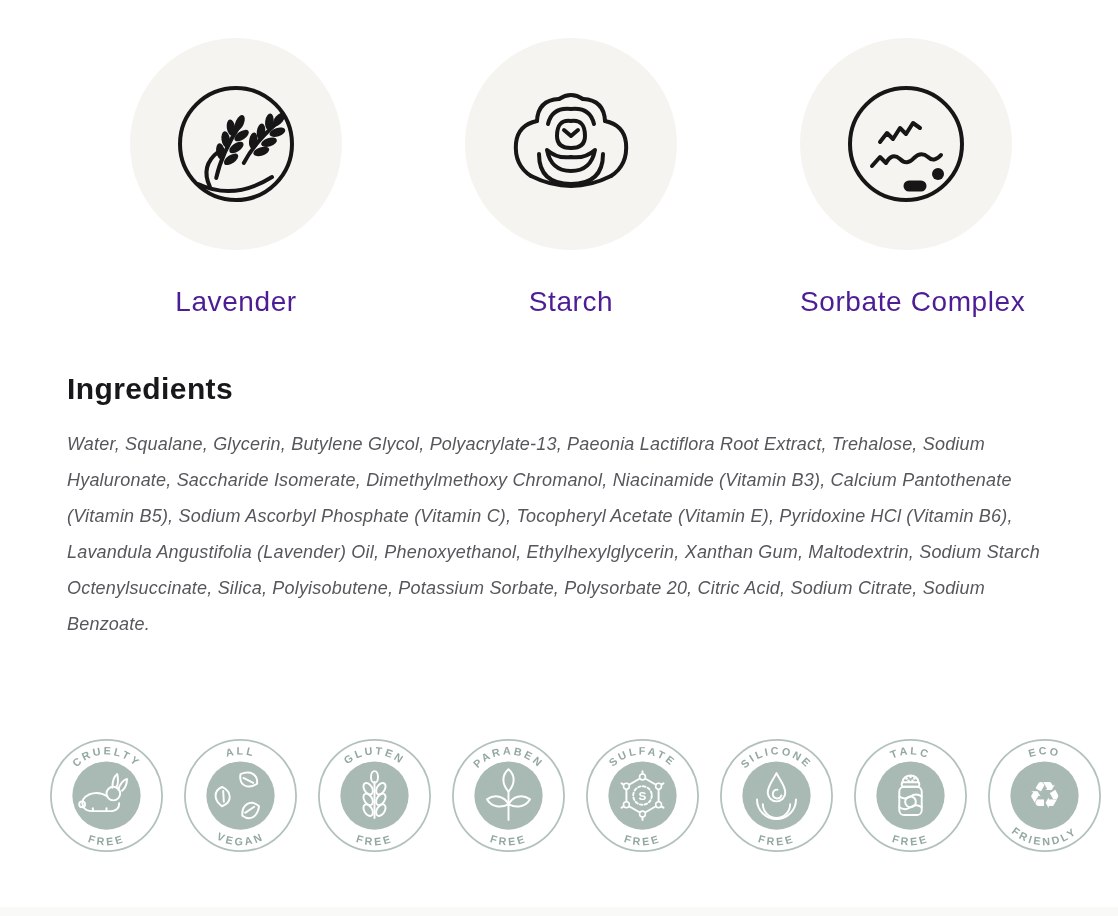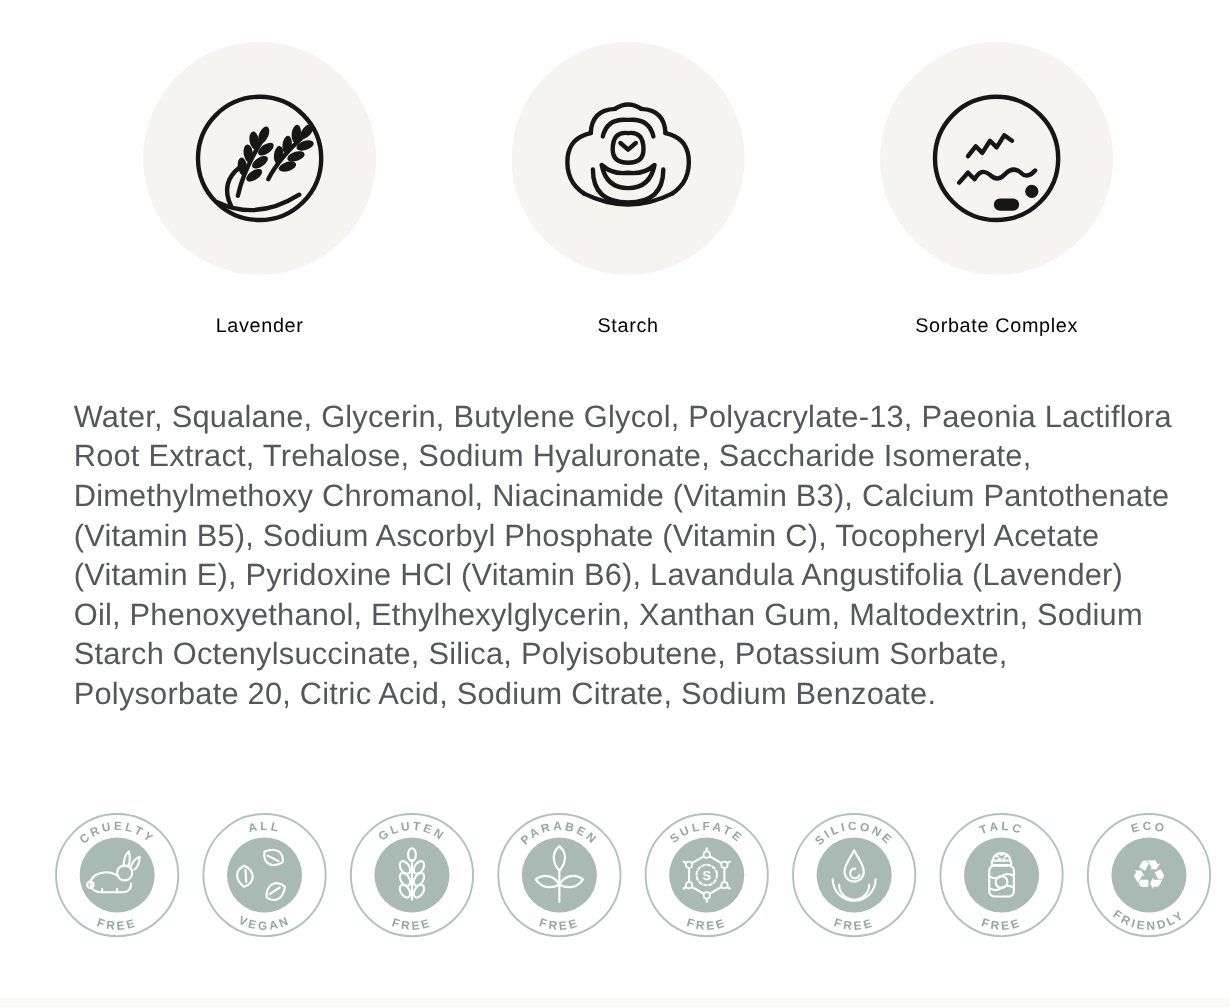--- a/index.html
+++ b/index.html
@@ -11,34 +11,34 @@
 
   
   .features { display:flex; padding-top:38px; padding-left:130px; gap:123px; }
   .feature { width:212px; text-align:center; }
   .feature-disc {
     width:212px; height:212px; border-radius:50%;
     background:#f5f4f1; display:flex; align-items:center; justify-content:center;
   }
   .feature-disc svg { width:212px; height:212px; display:block; }
   .feature-label {
-    margin-top:36px; font-size:18px; color:#000000;
+    margin-top:36px; font-size:28px; color:#4c1d95;
     letter-spacing:0.6px; white-space:nowrap;
   }
   .fline { stroke:#161616; fill:none; stroke-width:4; stroke-linecap:round; stroke-linejoin:round; }
   .ffill { fill:#161616; stroke:none; }
 
   
   .ingredients { margin:54px 0 0 67px; }
   .ingredients h2 {
     font-size:30px; font-weight:700; color:#18181b; letter-spacing:0.4px;
   }
   .ingredients p {
-    width:1001px; margin-top:20px; font-size:28px; line-height:36px;
-    color:#55575c; letter-spacing:0.2px;
+    width:1001px; margin-top:20px; font-size:18px; line-height:36px;
+    color:#55575c; letter-spacing:0.2px;font-style:italic;
   }
 
   
   .badges {
     position:absolute; left:48px; top:737px; width:1055px;
     display:flex; justify-content:space-between;
   }
   .badge svg { width:117px; height:117px; display:block; }
   .b-ring { fill:#ffffff; stroke:#b2c1bc; stroke-width:1.8; }
   .b-disc { fill:#a9bab5; stroke:none; }
@@ -123,20 +123,21 @@
         <circle class="ffill" cx="138" cy="136" r="6"></circle>
         <path d="M109,148 L121,148" stroke="#161616" stroke-width="11" stroke-linecap="round" fill="none"></path>
       </svg>
     </div>
     <div class="feature-label">Sorbate Complex</div>
   </div>
 
 </section>
 
 <section class="ingredients">
+  <h2>Ingredients</h2>
   <p>Water, Squalane, Glycerin, Butylene Glycol, Polyacrylate-13, Paeonia Lactiflora Root Extract, Trehalose, Sodium Hyaluronate, Saccharide Isomerate, Dimethylmethoxy Chromanol, Niacinamide (Vitamin B3), Calcium Pantothenate (Vitamin B5), Sodium Ascorbyl Phosphate (Vitamin C), Tocopheryl Acetate (Vitamin E), Pyridoxine HCl (Vitamin B6), Lavandula Angustifolia (Lavender) Oil, Phenoxyethanol, Ethylhexylglycerin, Xanthan Gum, Maltodextrin, Sodium Starch Octenylsuccinate, Silica, Polyisobutene, Potassium Sorbate, Polysorbate 20, Citric Acid, Sodium Citrate, Sodium Benzoate.</p>
 </section>
 
 <div class="badges">
 
   <div class="badge">
     <svg viewBox="0 0 120 120">
       <defs>
         <path id="at0" d="M 18,60 A 42,42 0 0 1 102,60"></path>
         <path id="ab0" d="M 9,60 A 51,51 0 0 0 111,60"></path>

